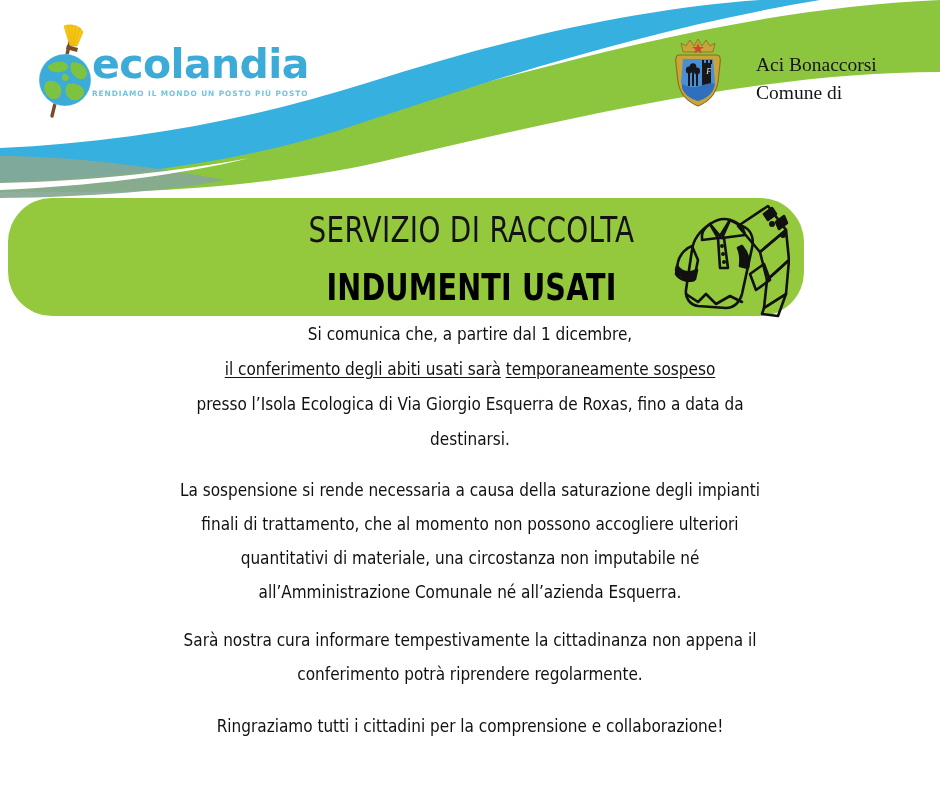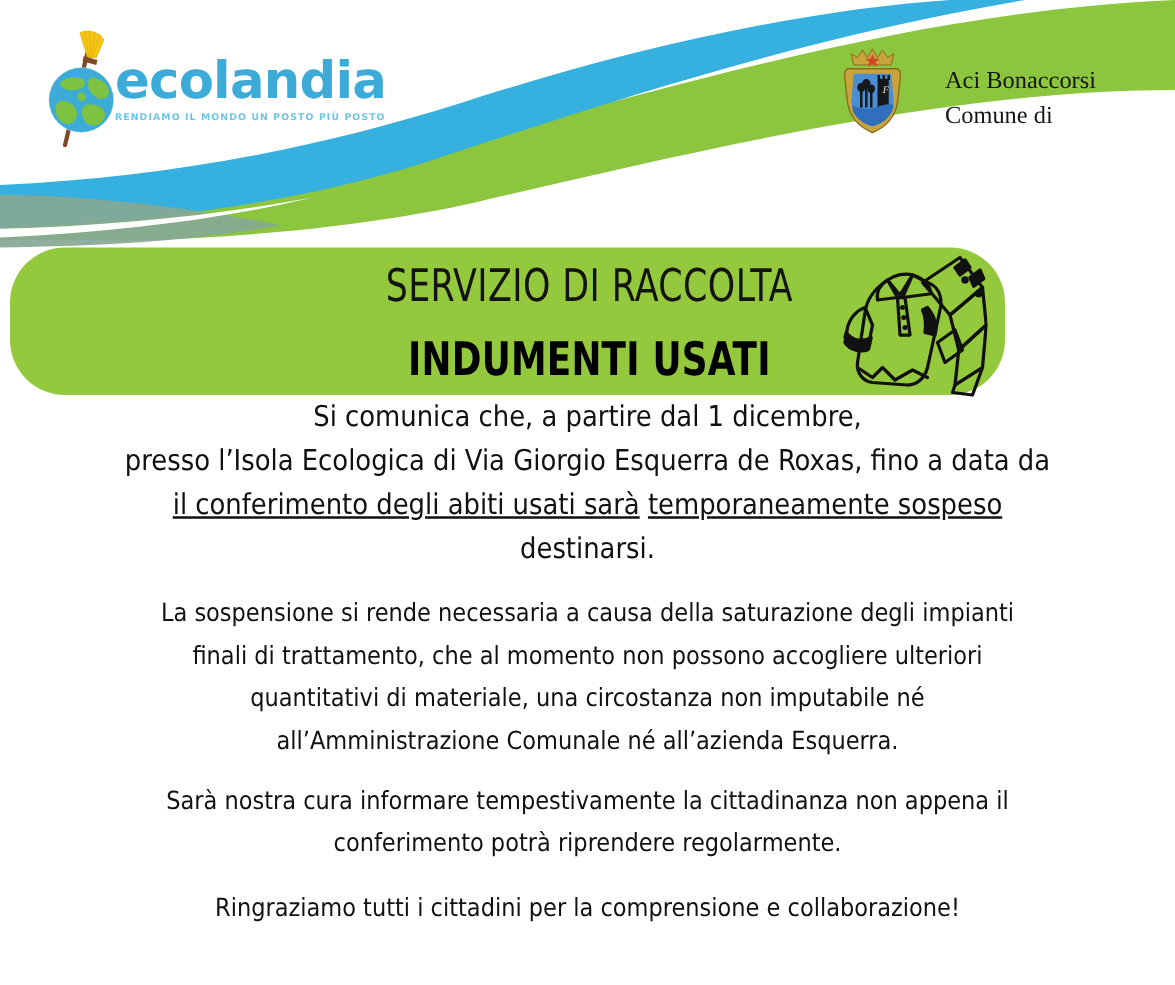--- a/index.html
+++ b/index.html
@@ -151,30 +151,30 @@
     top: 317px;
     width: 940px;
   }
   .para {
     text-align: center;
     color: #111111;
     font-family: "DejaVu Sans Condensed", "Liberation Sans Narrow", "Liberation Sans", sans-serif;
     font-weight: 400;
   }
   .para-lead {
-    font-size: 23px;
+    font-size: 17px;
     line-height: 35px;
     padding: 0 10px;
   }
   .para-lead .ul {
     text-decoration: underline;
     text-underline-offset: 2px;
   }
   .para-body {
-    font-size: 20px;
+    font-size: 17px;
     line-height: 34px;
     padding: 0 14px;
   }
   .gap-a { height: 16px; }
   .gap-b { height: 14px; }
   .gap-c { height: 18px; }
 </style>
 </head>
 <body>
 
@@ -315,25 +315,25 @@
 
         <path d="M18,92 L30,100 L38,92 L48,102 L62,94 L74,100"></path>
       </g>
     </svg>
   </div>
 
   <div id="body-text">
 
     <div class="para para-lead">
       <div>Si comunica che, a partire dal 1 dicembre,</div>
-      <div>presso l’Isola Ecologica di Via Giorgio Esquerra de Roxas, fino a data da</div>
       <div>
         <span class="ul">il conferimento degli abiti usati sarà</span>
         <span class="ul">temporaneamente sospeso</span>
       </div>
+      <div>presso l’Isola Ecologica di Via Giorgio Esquerra de Roxas, fino a data da</div>
       <div>destinarsi.</div>
     </div>
 
     <div class="gap-a"></div>
 
     <div class="para para-body">
       <div>La sospensione si rende necessaria a causa della saturazione degli impianti</div>
       <div>finali di trattamento, che al momento non possono accogliere ulteriori</div>
       <div>quantitativi di materiale, una circostanza non imputabile né</div>
       <div>all’Amministrazione Comunale né all’azienda Esquerra.</div>

